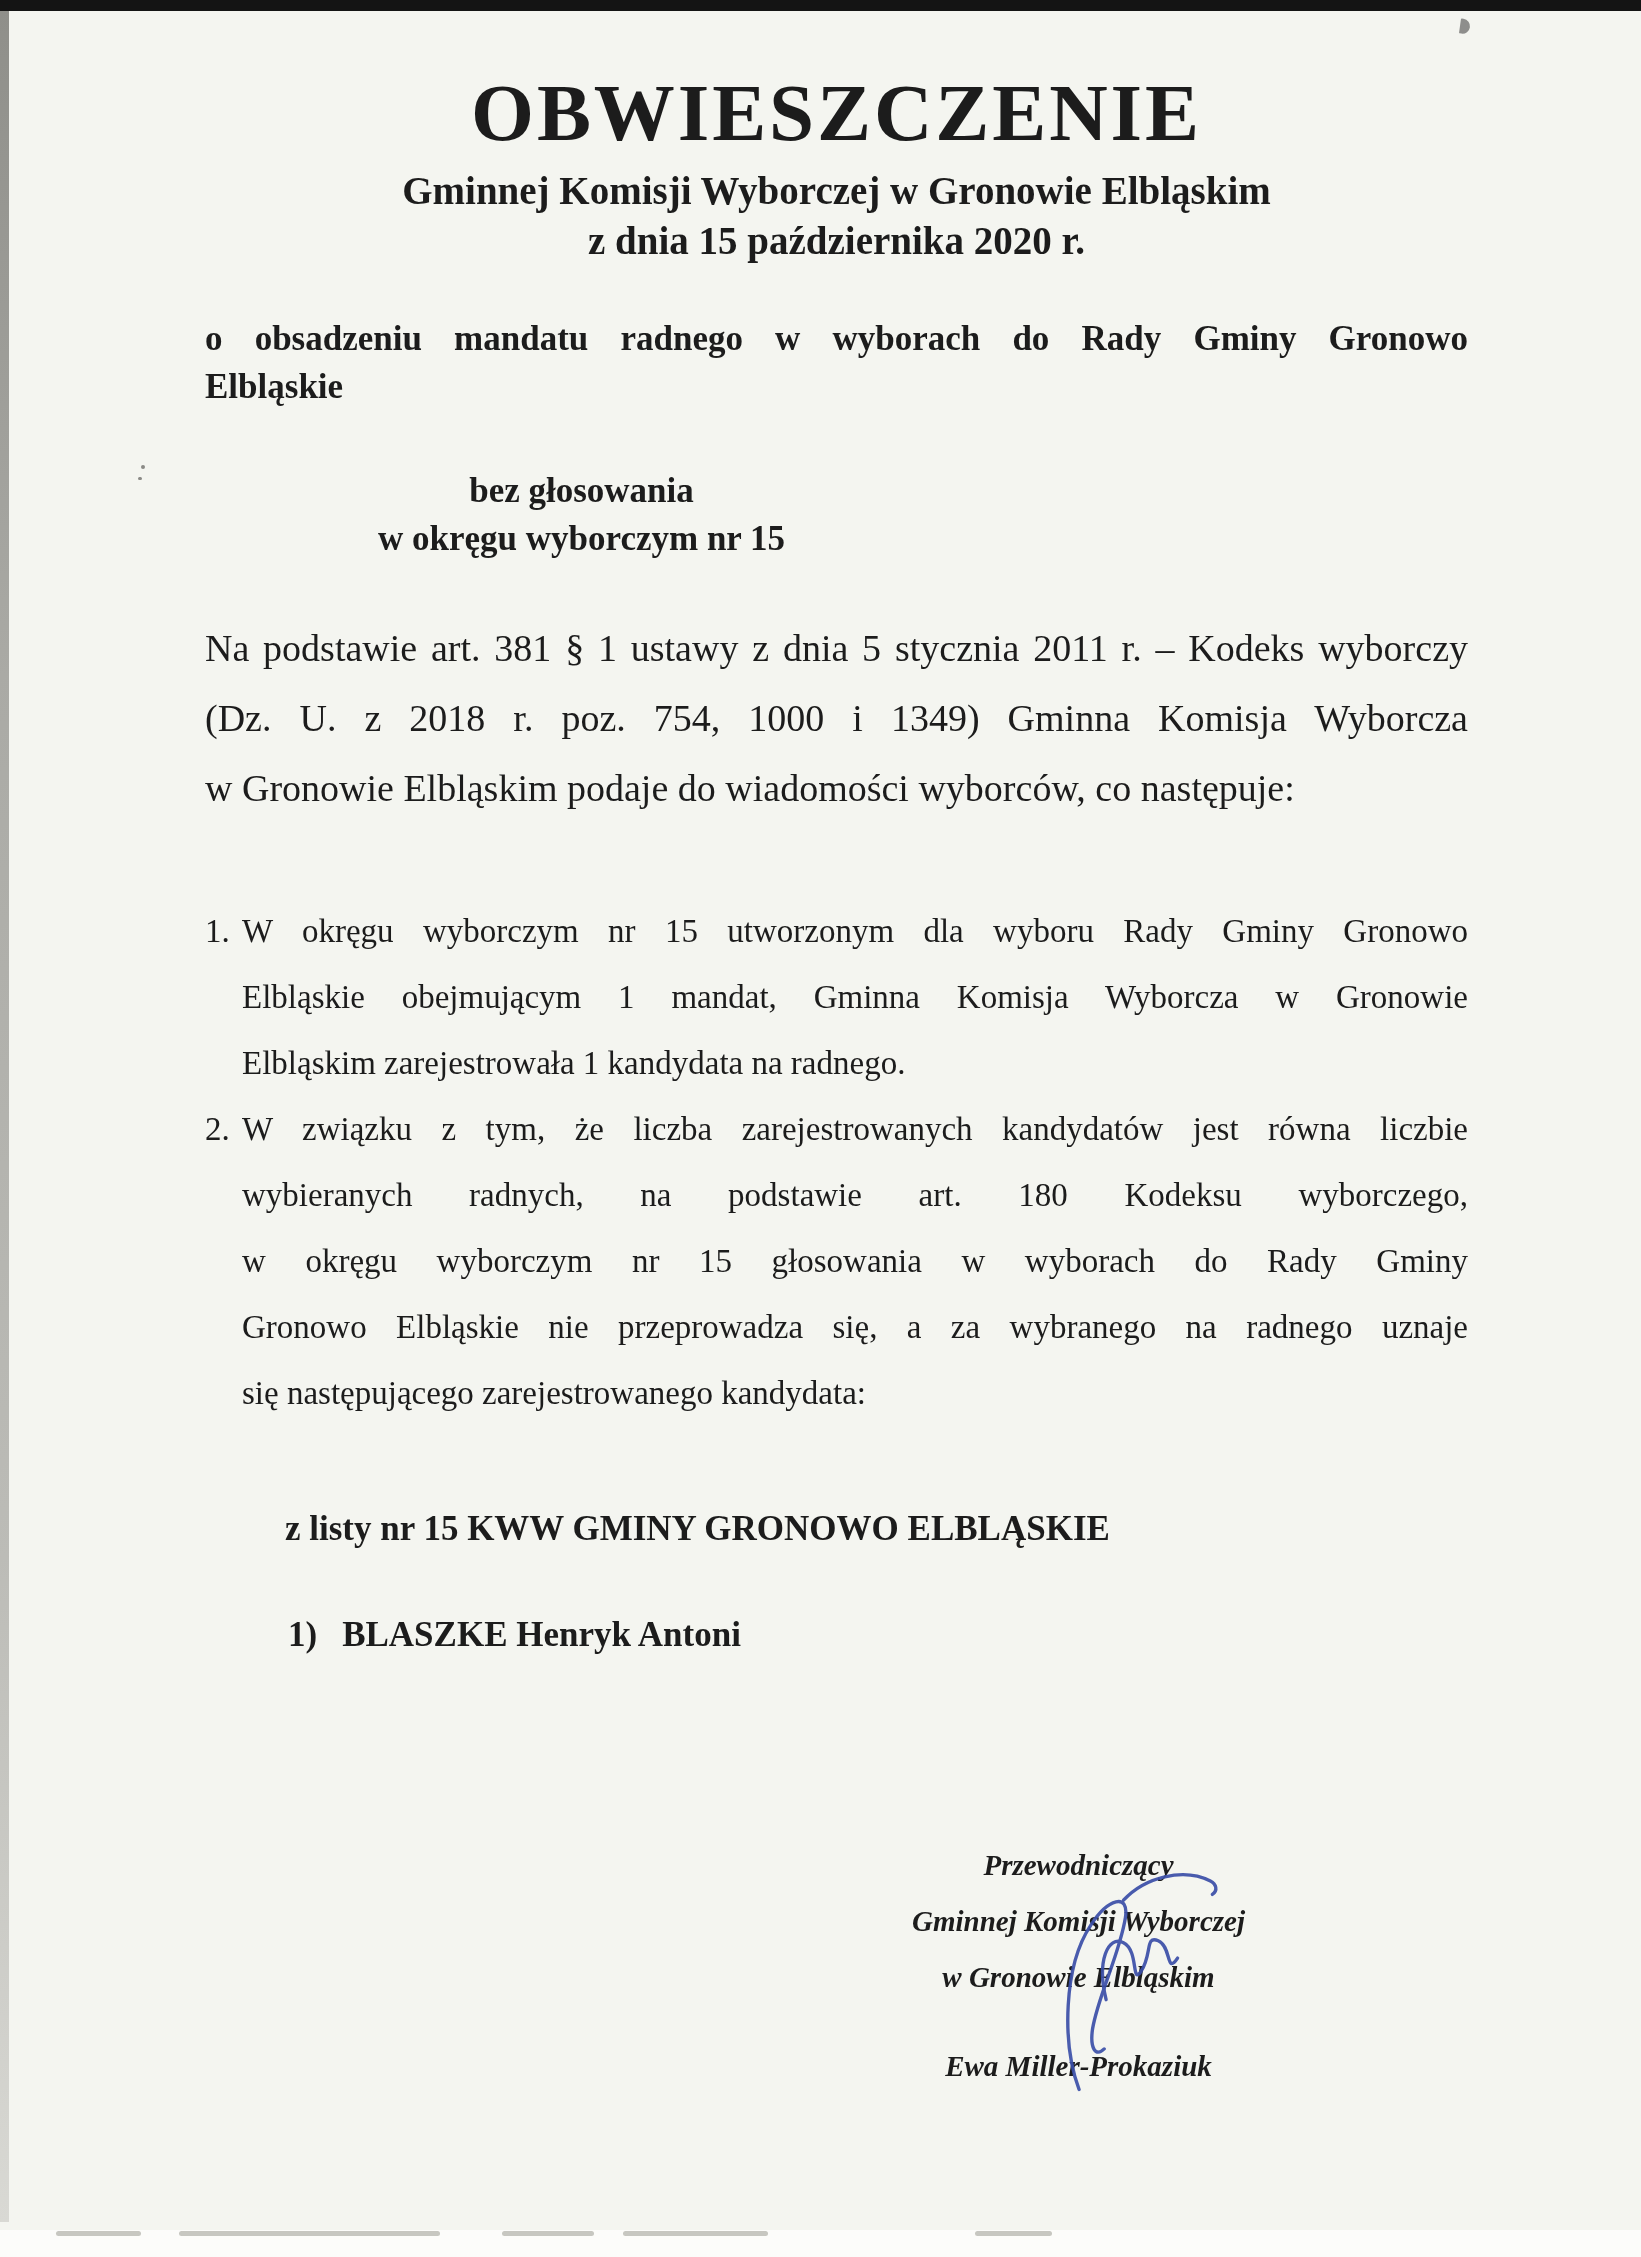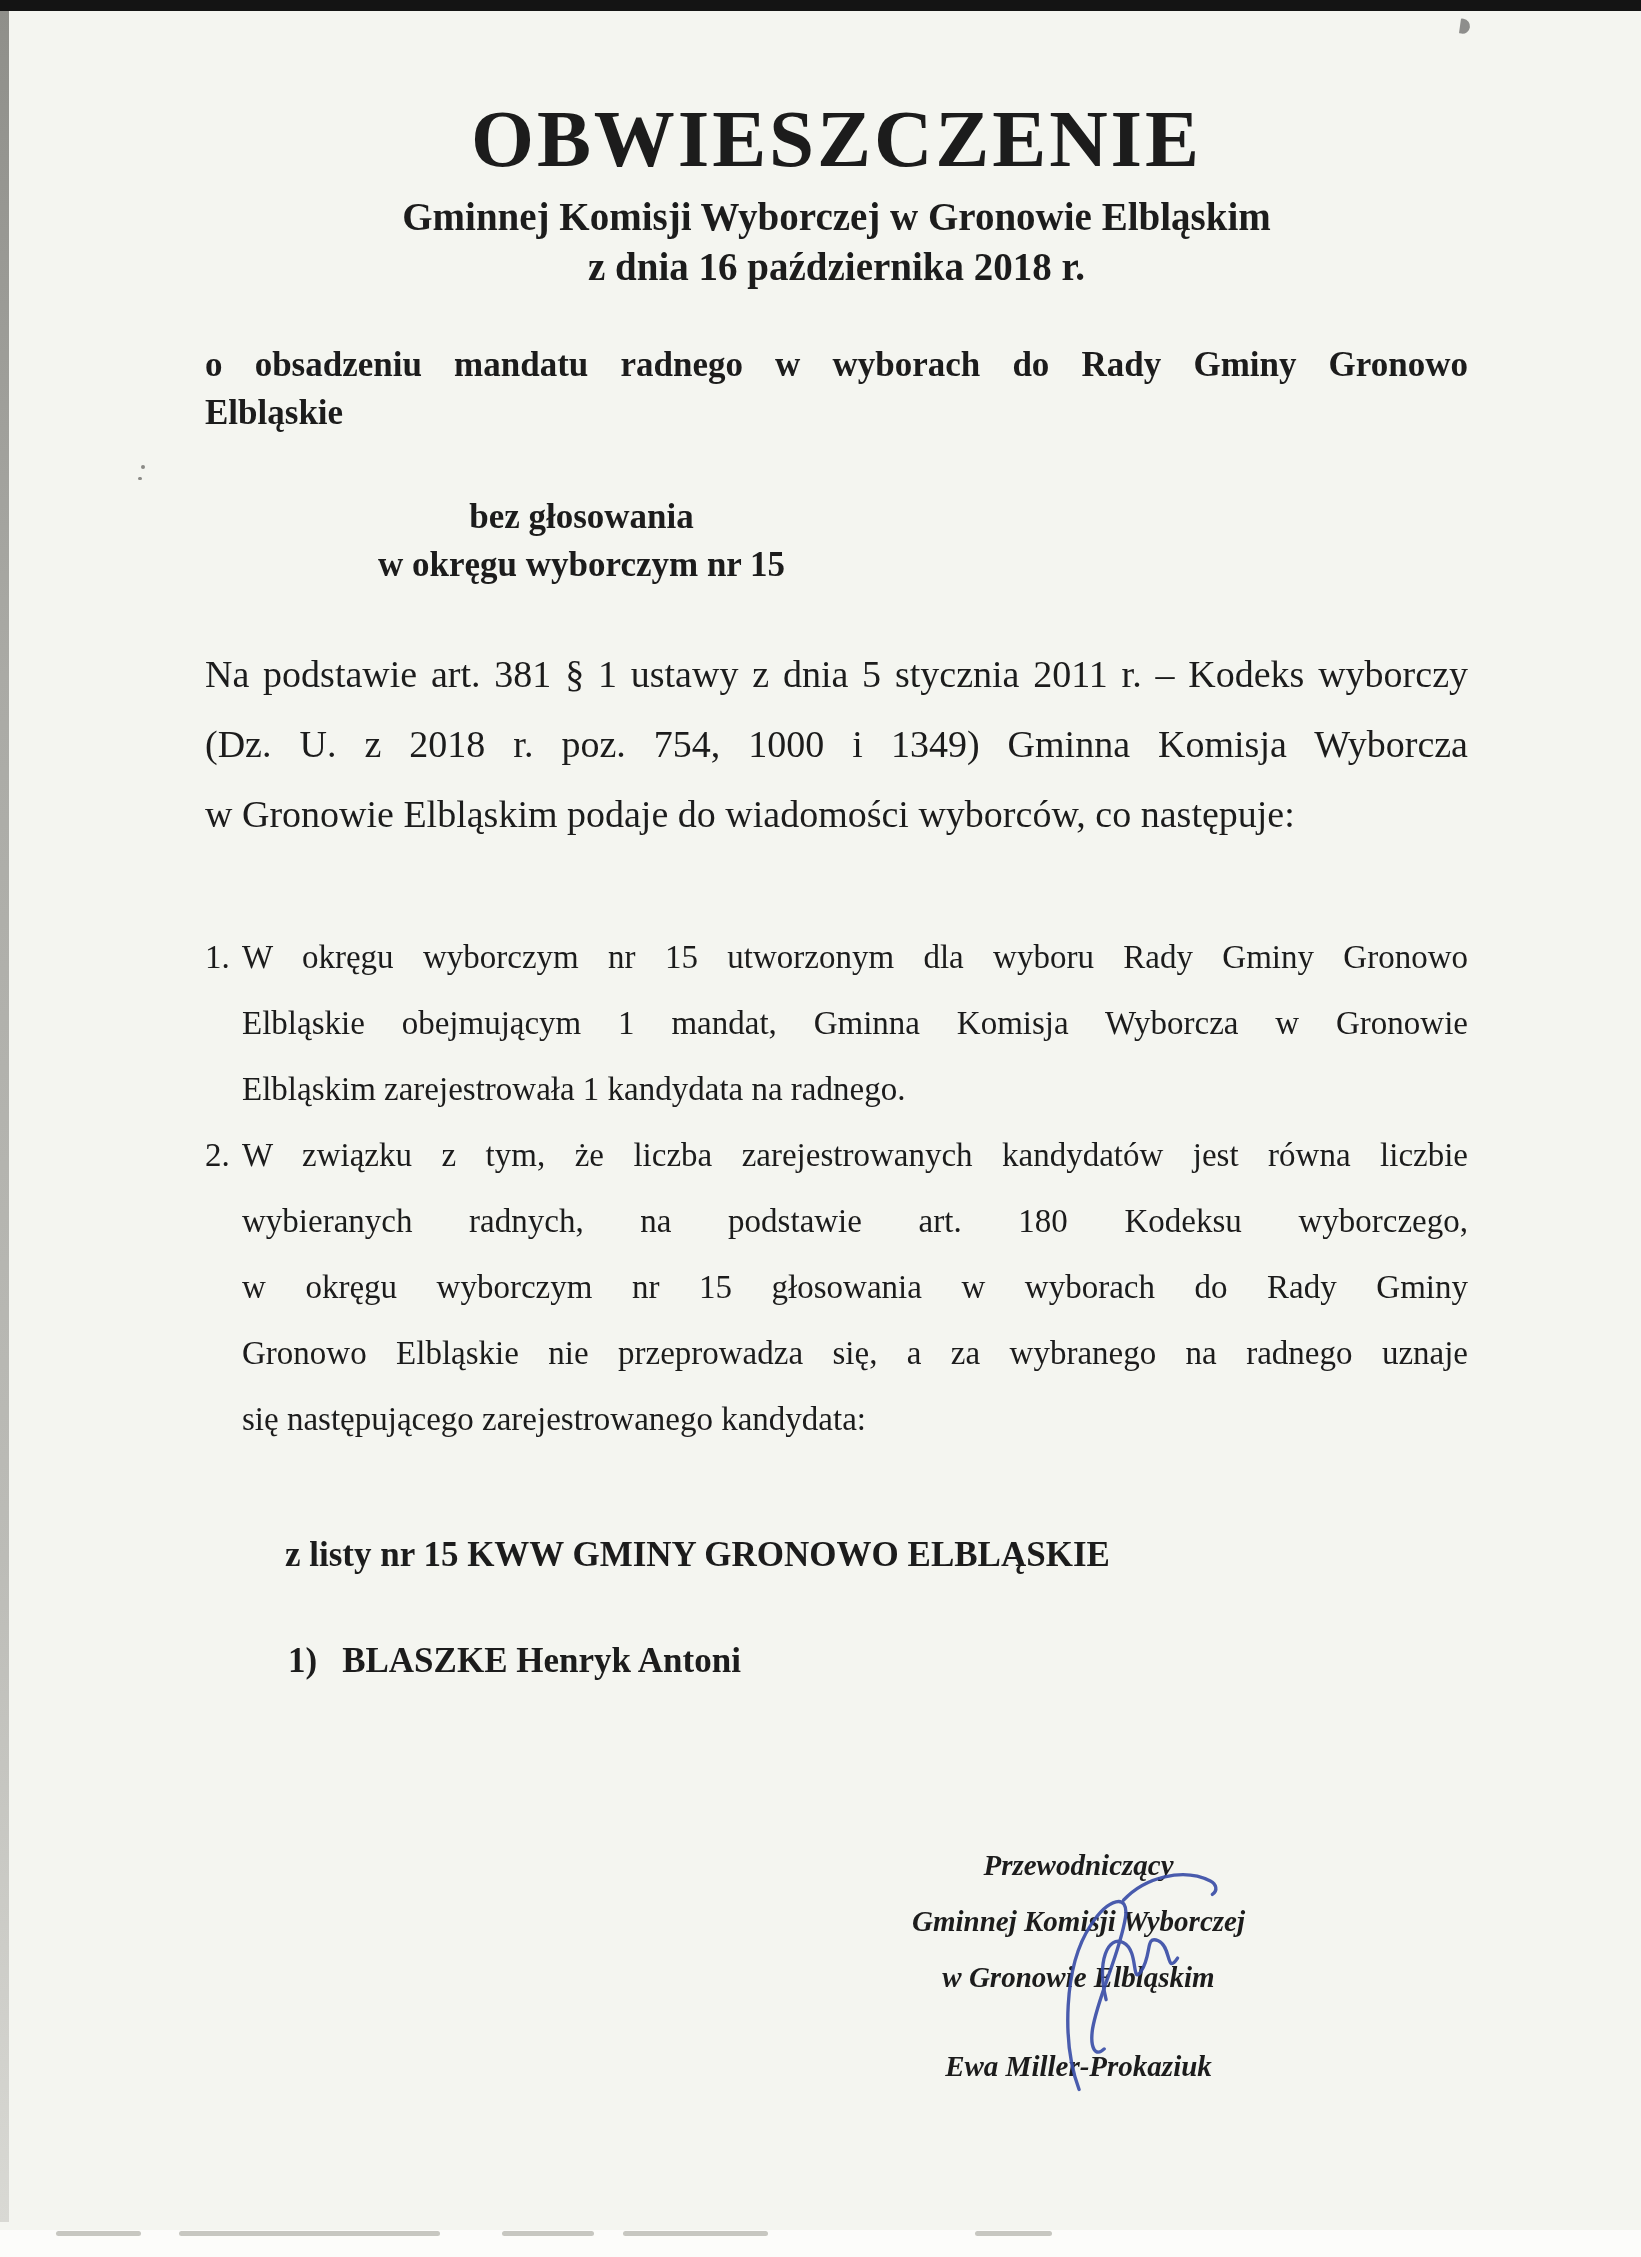--- a/index.html
+++ b/index.html
@@ -20,21 +20,21 @@
   .smudge { position:absolute; height:4.8px; background:#c7c7c1; border-radius:2.9px; }
   .corner-mark { position:absolute; top:19.3px; left:1460px; width:9.7px; height:14.5px;
                  background:#8e8e8c; border-radius:1px 8.7px 8.7px 1px; transform:rotate(8deg); }
   .margin-mark { position:absolute; top:465px; left:138px; width:7.7px; height:21px; }
   .margin-mark i { position:absolute; width:3.9px; height:3.9px; background:#8a8a86; border-radius:50%; display:block; }
   .margin-mark i:nth-child(1){ top:0; left:2.9px; }
   .margin-mark i:nth-child(2){ top:11.6px; left:0; }
 
   .content { position:absolute; left:205px; top:0; width:1263px; }
 
-  .heading { text-align:center; padding-top:99px; }
+  .heading { text-align:center; padding-top:73px; }
   .doc-title { font-size:81px; font-weight:bold; letter-spacing:2.9px; line-height:1; }
   .doc-sub   { font-size:39px; font-weight:bold; line-height:1.2; margin-top:13.5px; }
   .doc-sub2  { font-size:39px; font-weight:bold; line-height:1.2; margin-top:3.9px; }
 
   .subject { margin-top:50px; font-size:35px; font-weight:bold; line-height:48px; }
 
   .mode { width:753px; margin-top:56px; text-align:center; font-size:35px; font-weight:bold; line-height:48px; }
 
   .intro { margin-top:50px; font-size:38px; line-height:70px; }
 
@@ -72,21 +72,21 @@
   <div class="margin-mark">
       <i></i>
       <i></i>
     </div>
 
   <div class="content">
 
     <div class="heading">
       <div class="doc-title">OBWIESZCZENIE</div>
       <div class="doc-sub">Gminnej Komisji Wyborczej w Gronowie Elbląskim</div>
-      <div class="doc-sub2">z dnia 16 października 2018 r.</div>
+      <div class="doc-sub2">z dnia 15 października 2020 r.</div>
     </div>
 
     <div class="subject">
         <div class="jline">o obsadzeniu mandatu radnego w wyborach do Rady Gminy Gronowo</div>
         <div class="jline last">Elbląskie</div>
       </div>
 
     <div class="mode">
       <div>bez głosowania</div>
       <div>w okręgu wyborczym nr 15</div>

